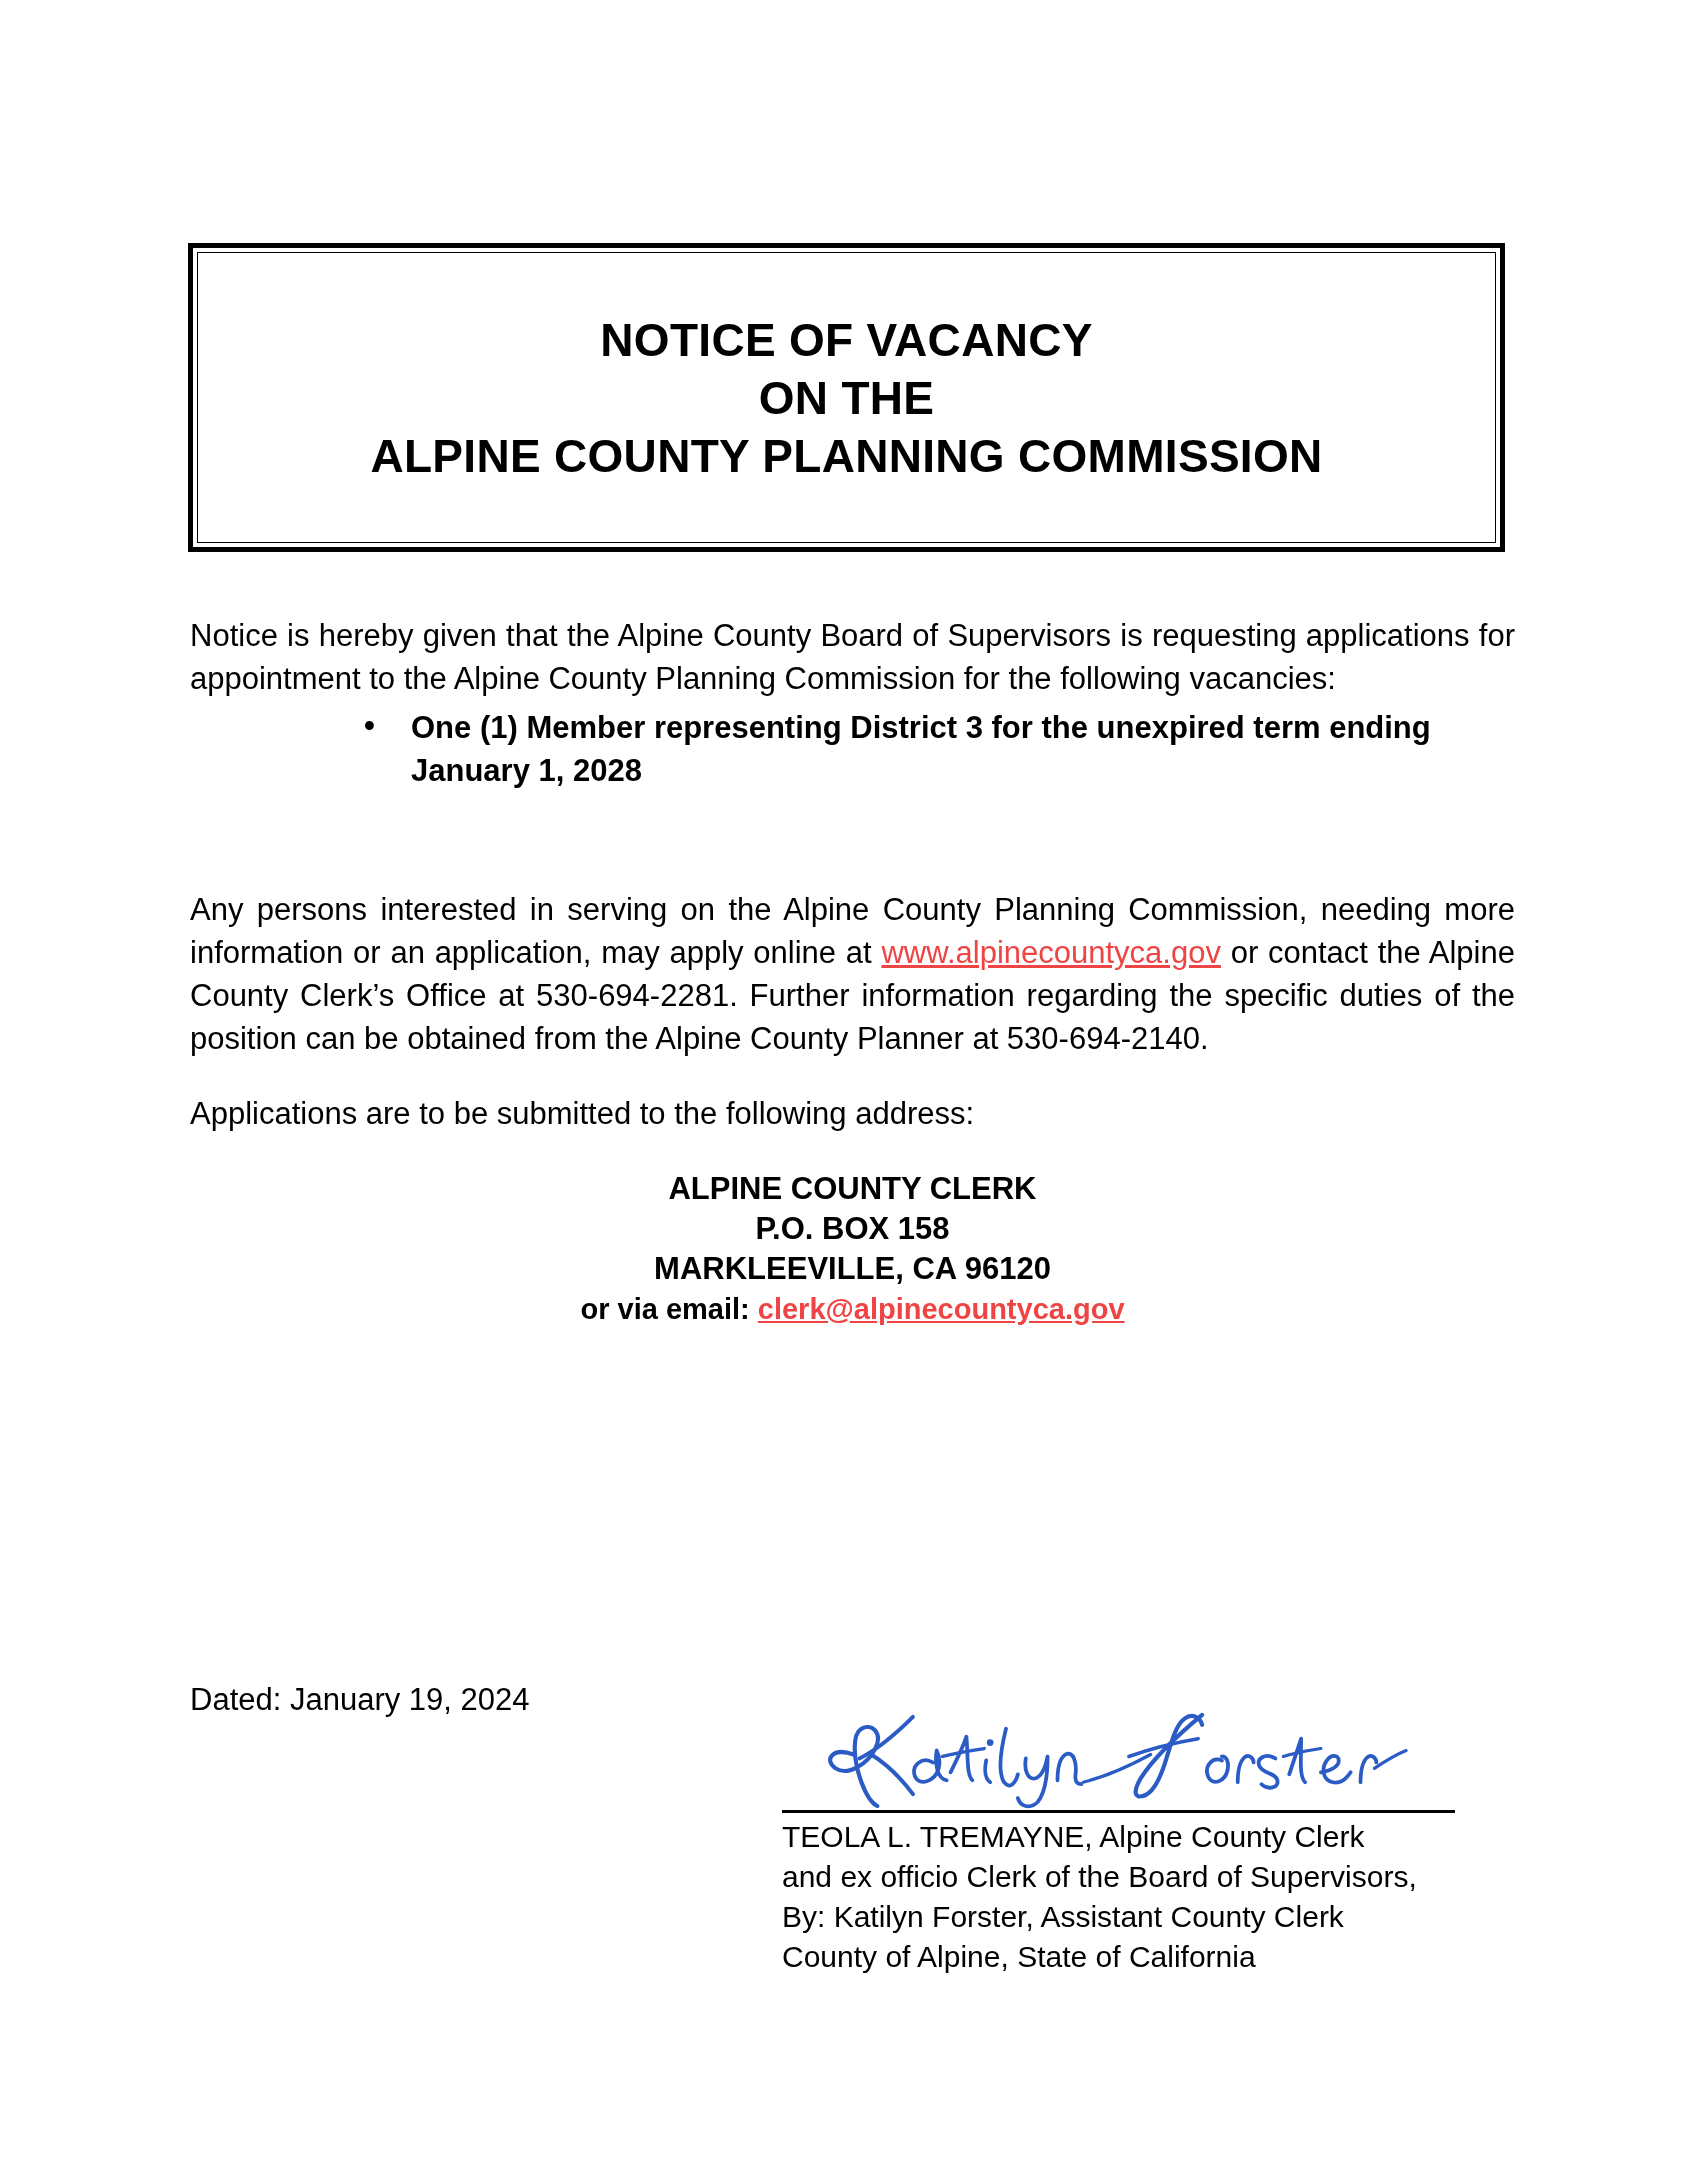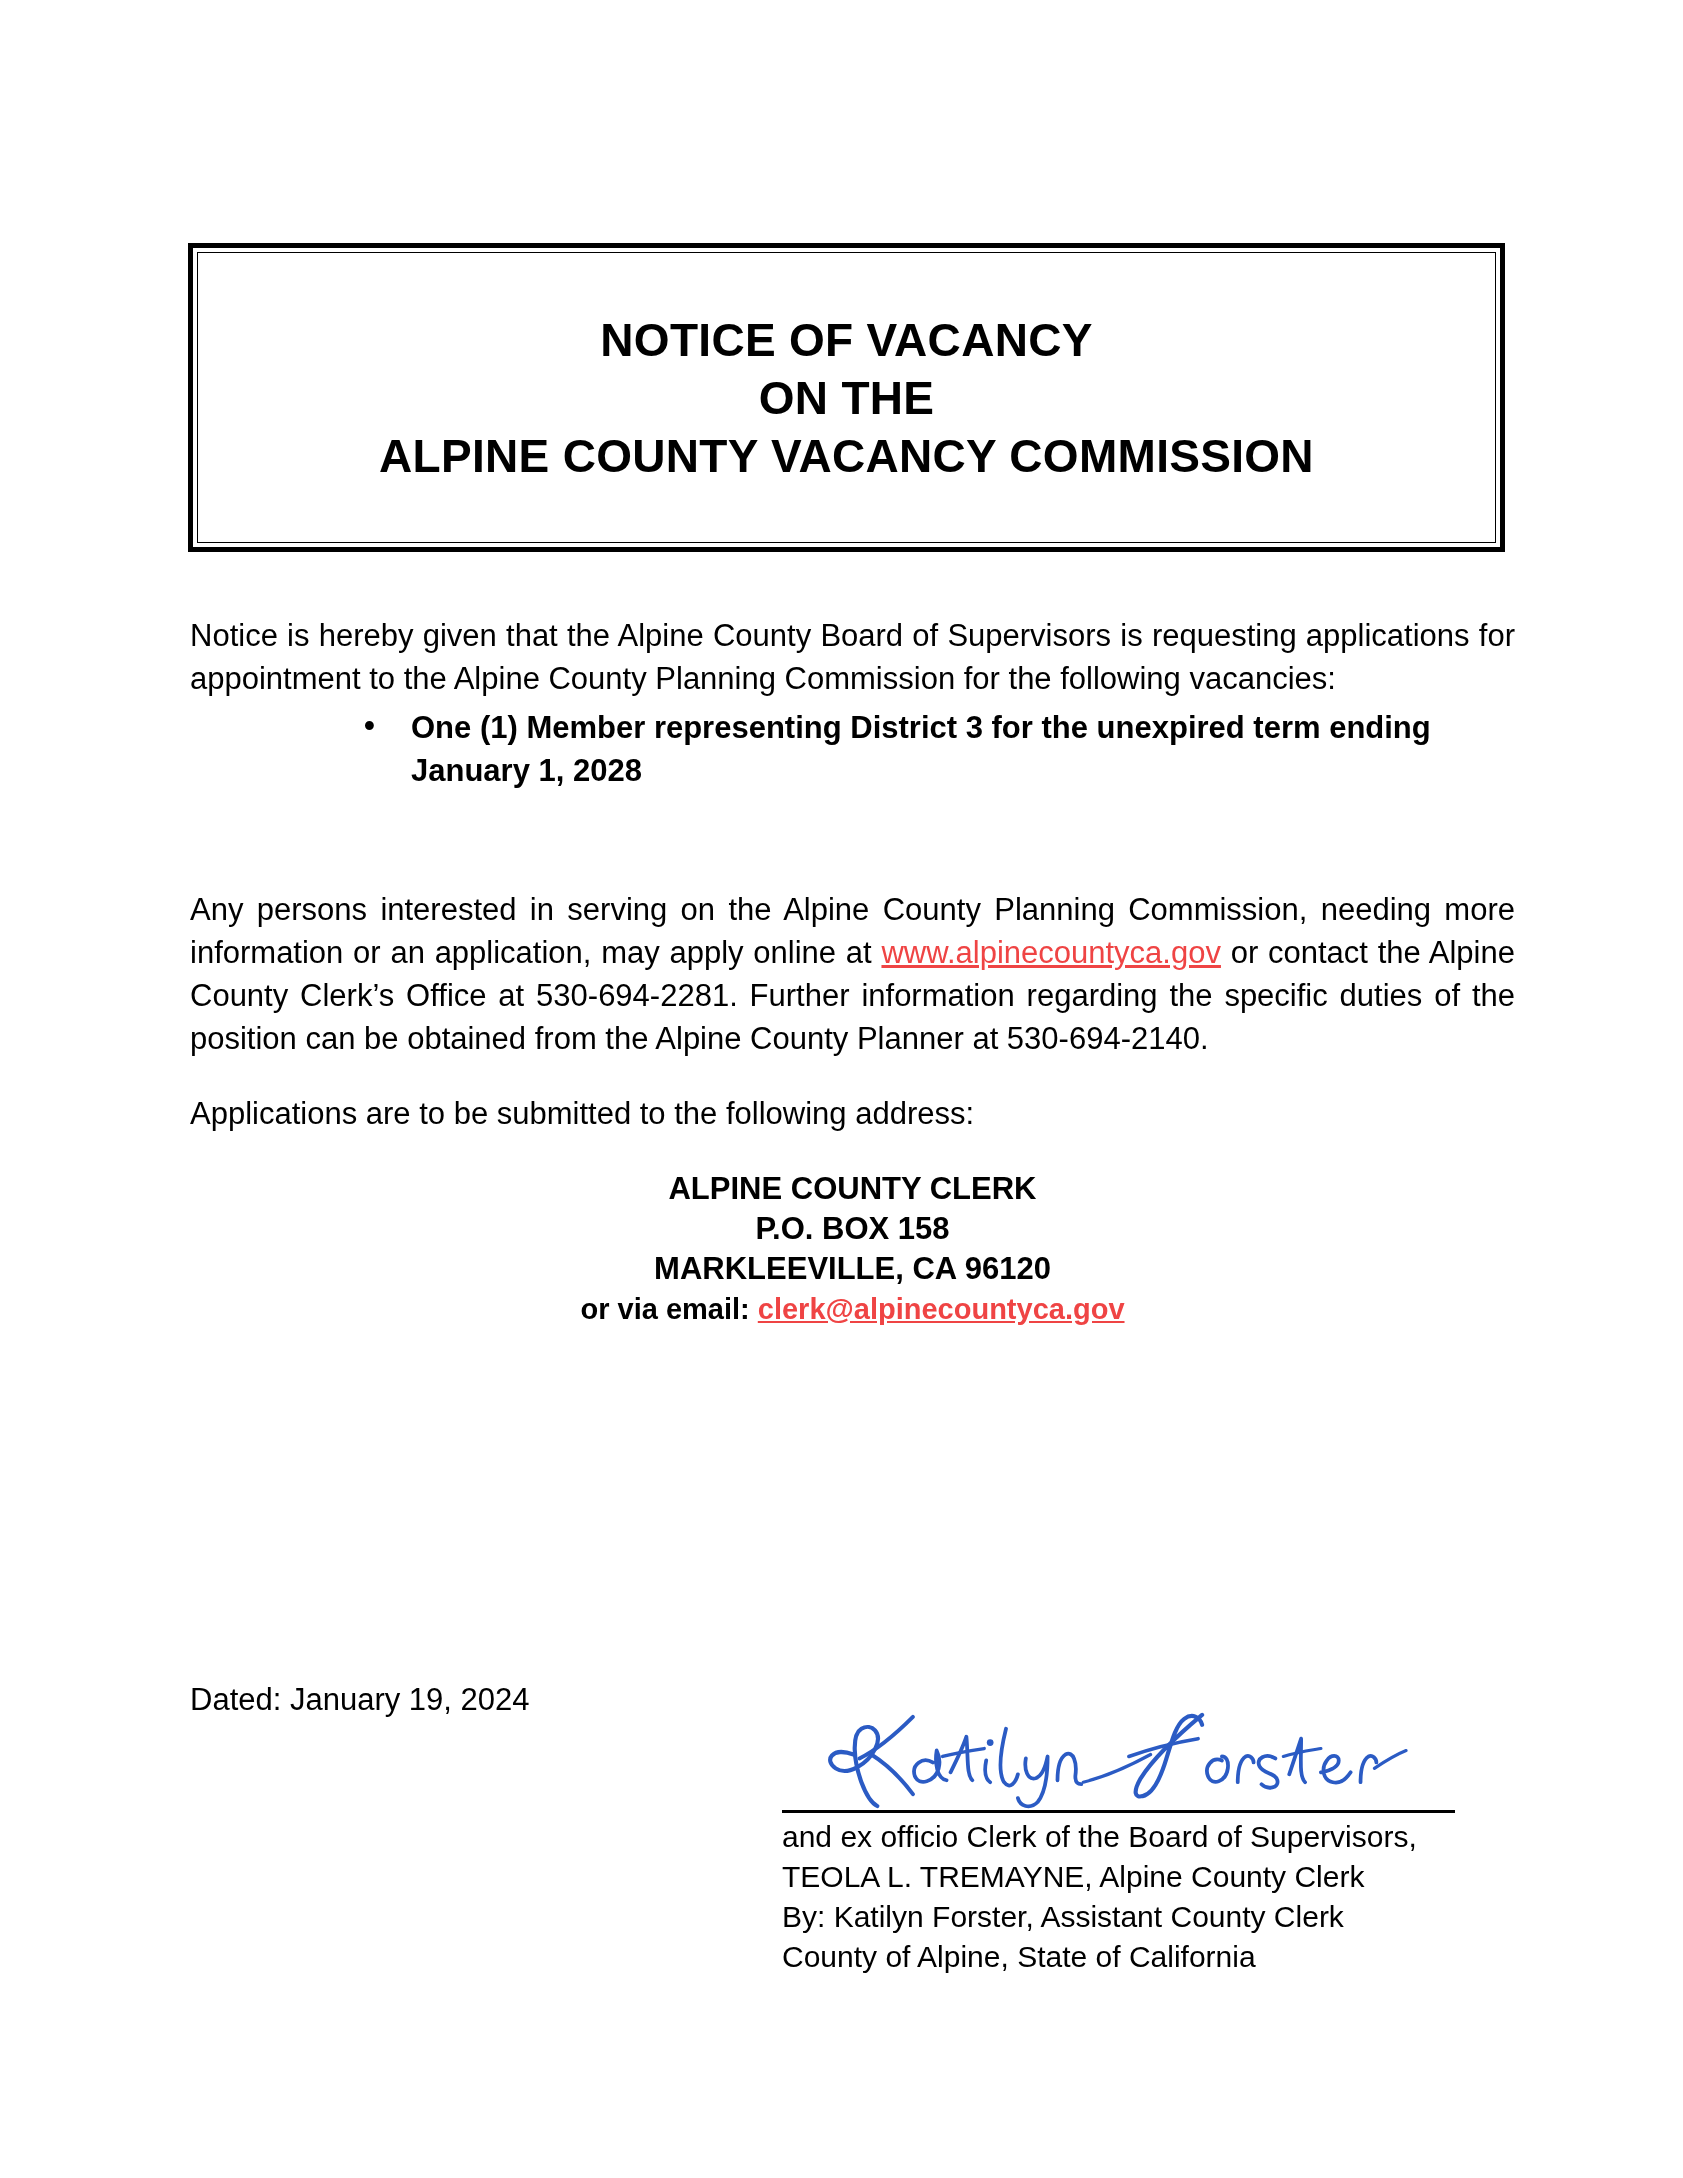--- a/index.html
+++ b/index.html
@@ -150,21 +150,21 @@
 </style>
 </head>
 <body>
 
 <div class="page">
 
   <div class="title-box">
     <div class="title-box-inner">
       <div class="title-line">NOTICE OF VACANCY</div>
       <div class="title-line">ON THE</div>
-      <div class="title-line">ALPINE COUNTY VACANCY COMMISSION</div>
+      <div class="title-line">ALPINE COUNTY PLANNING COMMISSION</div>
     </div>
   </div>
 
   <div class="body-area">
 
     <p class="para">Notice is hereby given that the Alpine County Board of Supervisors is requesting applications for appointment to the Alpine County Planning Commission for the following vacancies:</p>
 
     <ul class="bullets">
       <li>One (1) Member representing District 3 for the unexpired term ending January 1, 2028</li>
     </ul>
@@ -236,20 +236,20 @@
           <path d="M524 74 C534 72, 542 68, 542 62 C542 56, 534 56, 530 62 C524 70, 526 82, 536 84 C544 86, 550 80, 554 74" stroke-width="3.8"></path>
 
           <path d="M564 84 C564 72, 566 62, 572 58 C576 56, 580 60, 580 64" stroke-width="3.8"></path>
           <path d="M578 70 C590 62, 600 56, 610 52" stroke-width="3.2"></path>
         </g>
       </svg>
     </div>
 
     <div class="sig-rule"></div>
 
+    <div class="sig-lines">TEOLA L. TREMAYNE, Alpine County Clerk</div>
     <div class="sig-lines">and ex officio Clerk of the Board of Supervisors,</div>
-    <div class="sig-lines">TEOLA L. TREMAYNE, Alpine County Clerk</div>
     <div class="sig-lines">By: Katilyn Forster, Assistant County Clerk</div>
     <div class="sig-lines">County of Alpine, State of California</div>
   </div>
 
 </div>
 
 
 </body></html>

